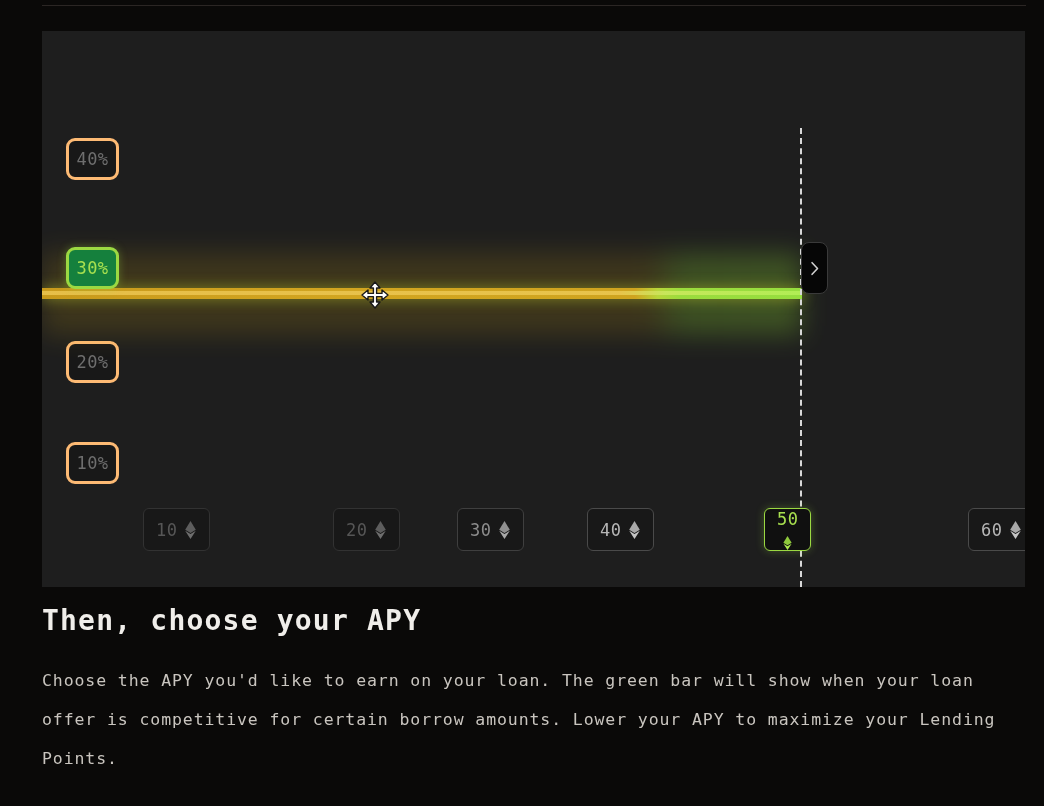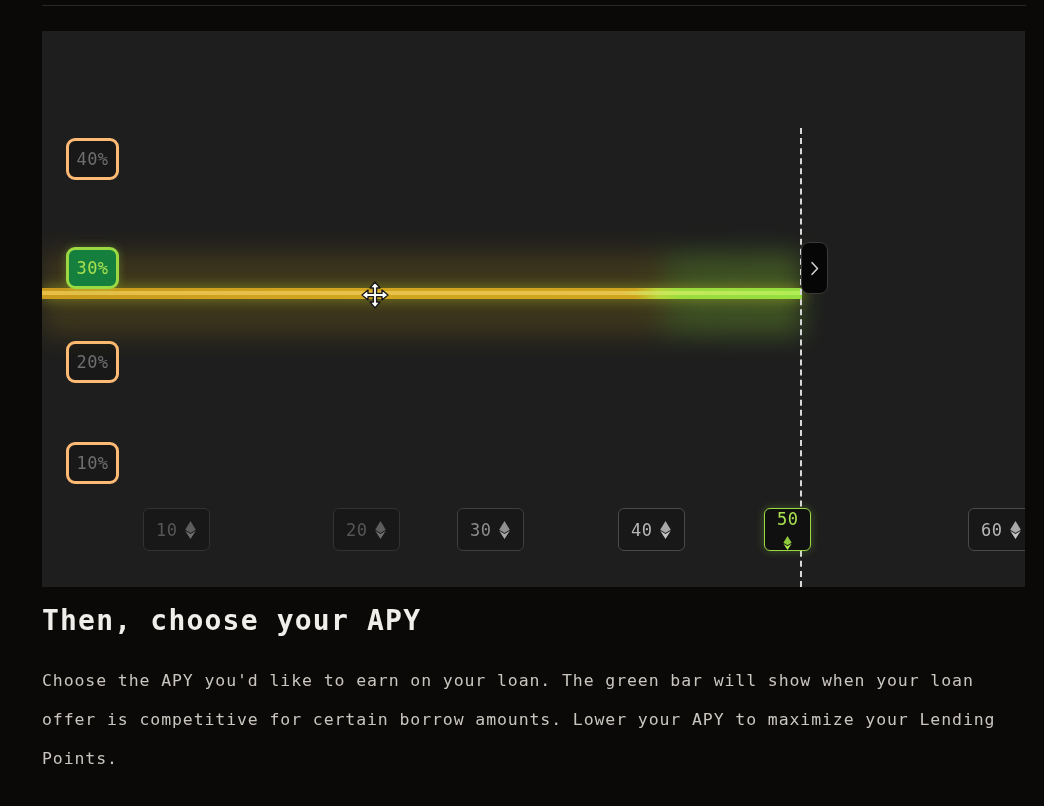--- a/index.html
+++ b/index.html
@@ -182,21 +182,21 @@
   .x-label.active {
     color: #a8e04f;
     border-color: #9bd942;
     background: #101010;
     box-shadow: 0 0 9px rgba(155,217,66,0.3);
   }
 
   .x1 { left: 101px; }
   .x2 { left: 258px; margin-left: 33px; }
   .x3 { left: 415px; }
-  .x4 { left: 576px; }
+  .x4 { left: 545px; }
   .x5 { left: 722px; flex-direction: column; }
   .x6 { left: 926px; }
 
   .eth { width: 13px; height: 18px; display: block; }
 
   
   .copy-heading {
     position: absolute;
     left: 42px;
     top: 604px;

